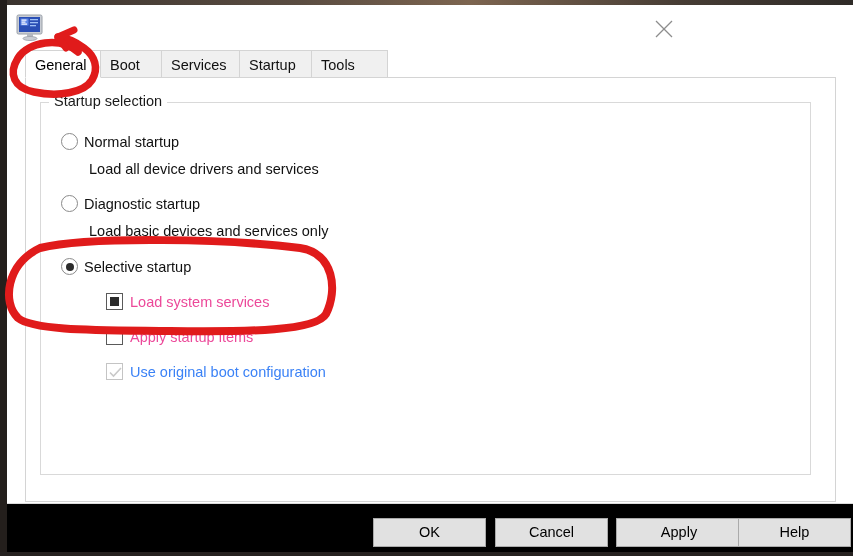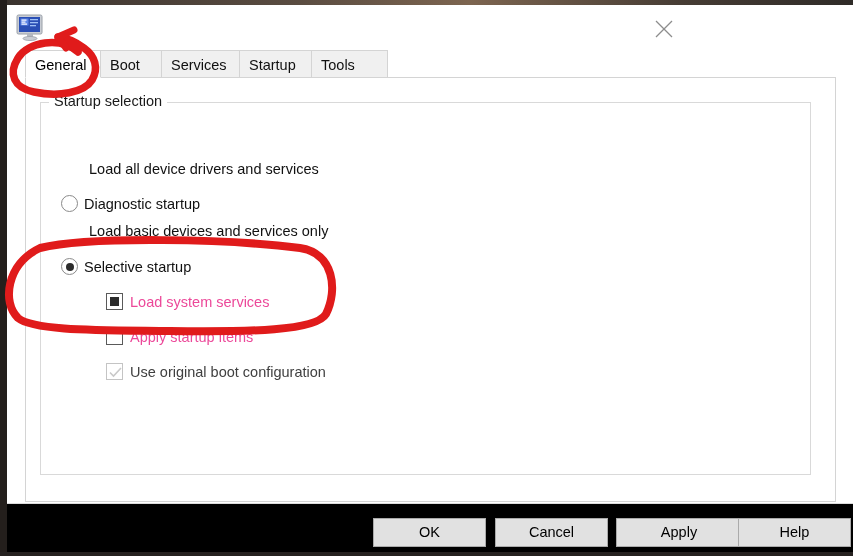--- a/index.html
+++ b/index.html
@@ -193,21 +193,21 @@
   .checkbox.disabled {
     border-color: #c4c4c4;
     background: #ffffff;
   }
   .checkbox.disabled svg { position: absolute; left: 2px; top: 3px; }
   .check-label {
     margin-left: 7px;
     font-size: 14.5px;
     color: #ec4899;
   }
-  .check-label.disabled { color: #404040; }
+  .check-label.disabled { color: #3b82f6; }
 
   
   #footer {
     position: absolute;
     left: 0; top: 498px;
     width: 846px; height: 49px;
     background: #000000;
     border-top: 1px solid #dcdcdc;
   }
   .dlg-button {
@@ -275,20 +275,24 @@
     <div class="tab" style="left:136px;width:79px;"><span>Services</span></div>
     <div class="tab" style="left:214px;width:73px;"><span>Startup</span></div>
     <div class="tab" style="left:286px;width:77px;"><span>Tools</span></div>
   </div>
 
   <div id="tab-panel">
 
     <div id="groupbox">
       <div id="groupbox-label">Startup selection</div>
 
+      <div class="radio-row" style="left:20px; top:30px;">
+        <span class="radio"></span>
+        <span class="radio-label">Normal startup</span>
+      </div>
       <div class="desc-line" style="left:48px; top:58px;">Load all device drivers and services</div>
 
       <div class="radio-row" style="left:20px; top:92px;">
         <span class="radio"></span>
         <span class="radio-label">Diagnostic startup</span>
       </div>
       <div class="desc-line" style="left:48px; top:120px;">Load basic devices and services only</div>
 
       <div class="radio-row" style="left:20px; top:155px;">
         <span class="radio checked"></span>

